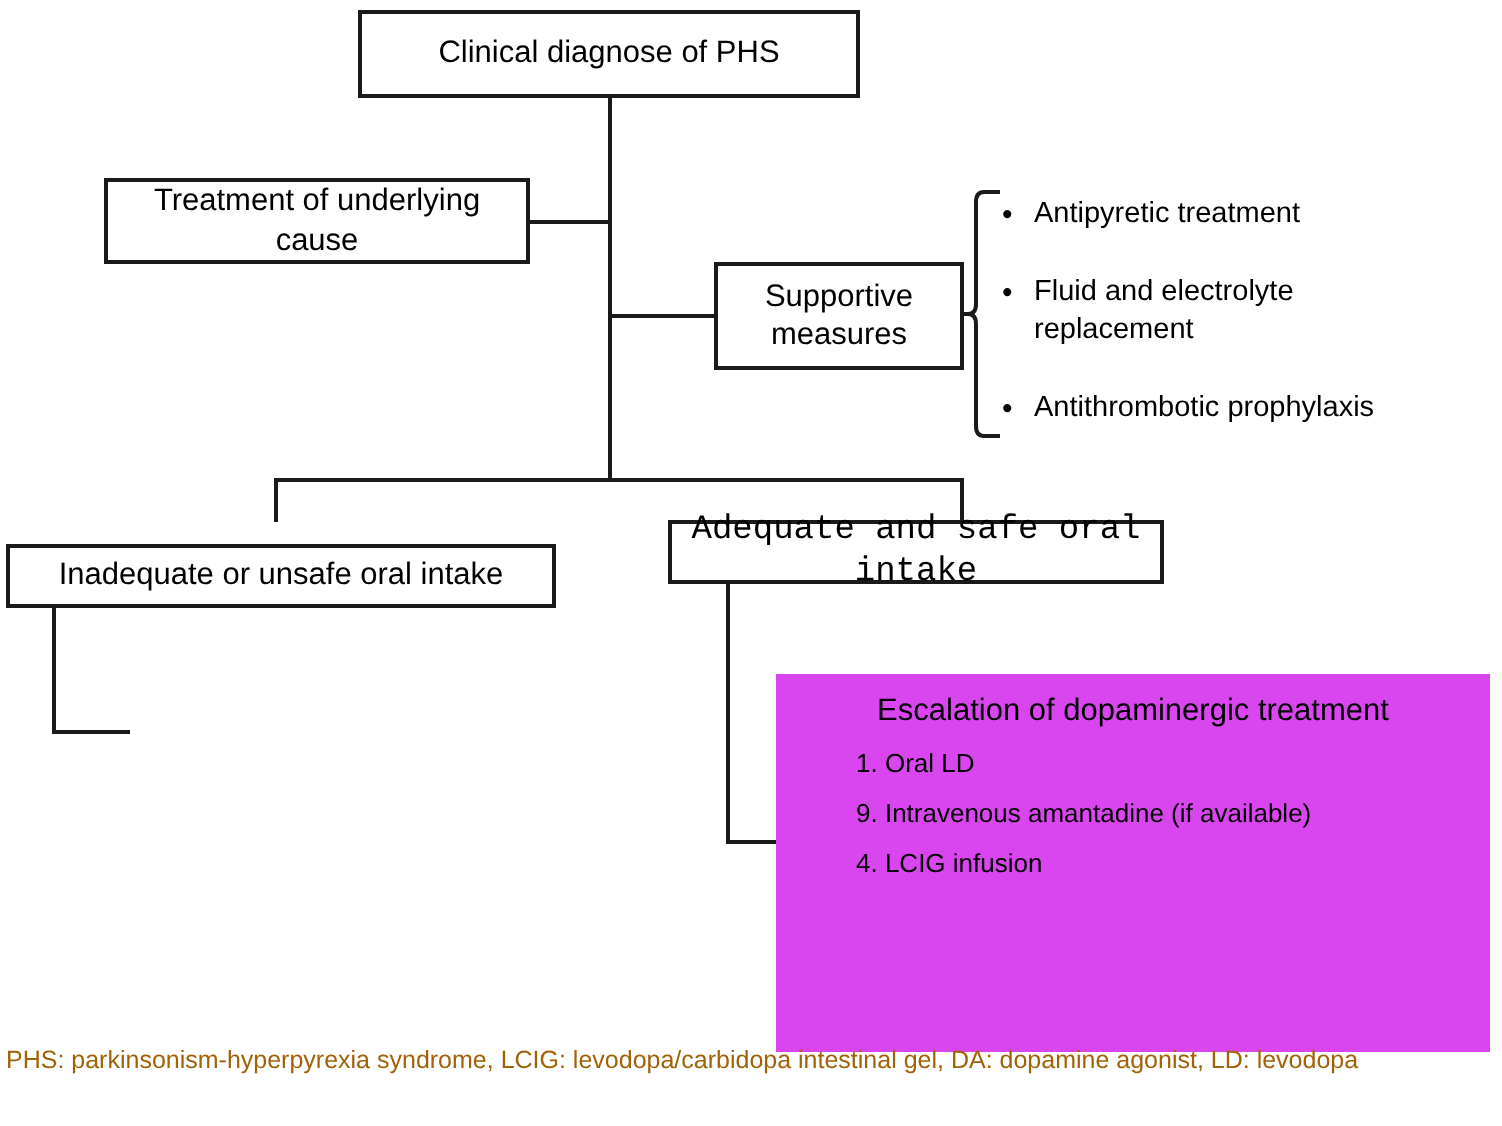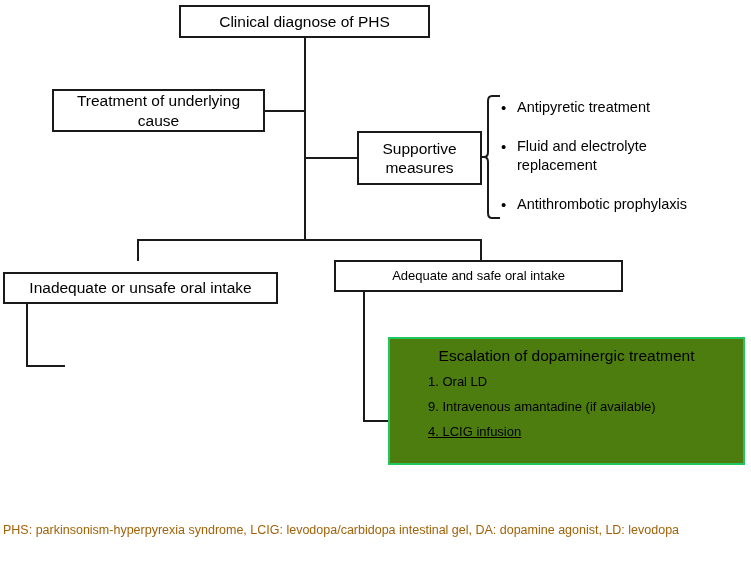--- a/index.html
+++ b/index.html
@@ -40,57 +40,57 @@
     text-align: center;
     line-height: 1.25;
     color: #000000;
   }
   .node-text {
     display: block;
     padding: 0 6px;
     white-space: pre-line;
   }
   
-  #node-diagnosis  { left: 179px; top: 5px;   width: 251px; height: 33px;  font-size: 15.5px; }
+  #node-diagnosis  { left: 179px; top: 5px;   width: 251px; height: 44px;  font-size: 15.5px; }
   #node-underlying { left: 52px;  top: 89px;  width: 213px; height: 43px;  font-size: 15.5px; text-align: center; }
   #node-supportive { left: 357px; top: 131px; width: 125px; height: 54px;  font-size: 15.5px; }
   #node-inadequate { left: 3px;   top: 272px; width: 275px; height: 32px;  font-size: 15.5px; }
-  #node-adequate   { left: 334px; top: 260px; width: 289px; height: 32px;  font-size: 13px; }
+  #node-adequate   { left: 334px; top: 260px; width: 248px; height: 32px;  font-size: 17px; font-family: Liberation Mono, monospace; }
   #node-nasogastric{ left: 64px;  top: 321px; width: 221px; height: 86px;  font-size: 15.5px; }
 
   
   #node-escalation {
     position: absolute;
     left: 388px;
     top: 337px;
     width: 357px;
-    height: 128px;
+    height: 189px;
     box-sizing: border-box;
-    border: 2px solid #22c55e;
-    background: #4d7c0f;
+    border: 2px solid #d946ef;
+    background: #d946ef;
     padding: 8px 10px 6px 10px;
   }
   #escalation-title {
     text-align: center;
     font-size: 15.5px;
     margin-bottom: 9px;
     color: #000000;
   }
   .escalation-list {
     margin: 0;
     padding: 0 4px 0 28px;
     list-style: none;
   }
   .escalation-item {
     font-size: 13px;
     line-height: 1.22;
     margin-bottom: 9px;
     color: #000000;
   }
-  .escalation-item:last-child { margin-bottom: 0; text-decoration: underline; }
+  .escalation-item:last-child { margin-bottom: 0; }
 
   
   #bullet-group {
     position: absolute;
     left: 501px;
     top: 96px;
     width: 248px;
     height: 124px;
   }
   .bullet-row {

